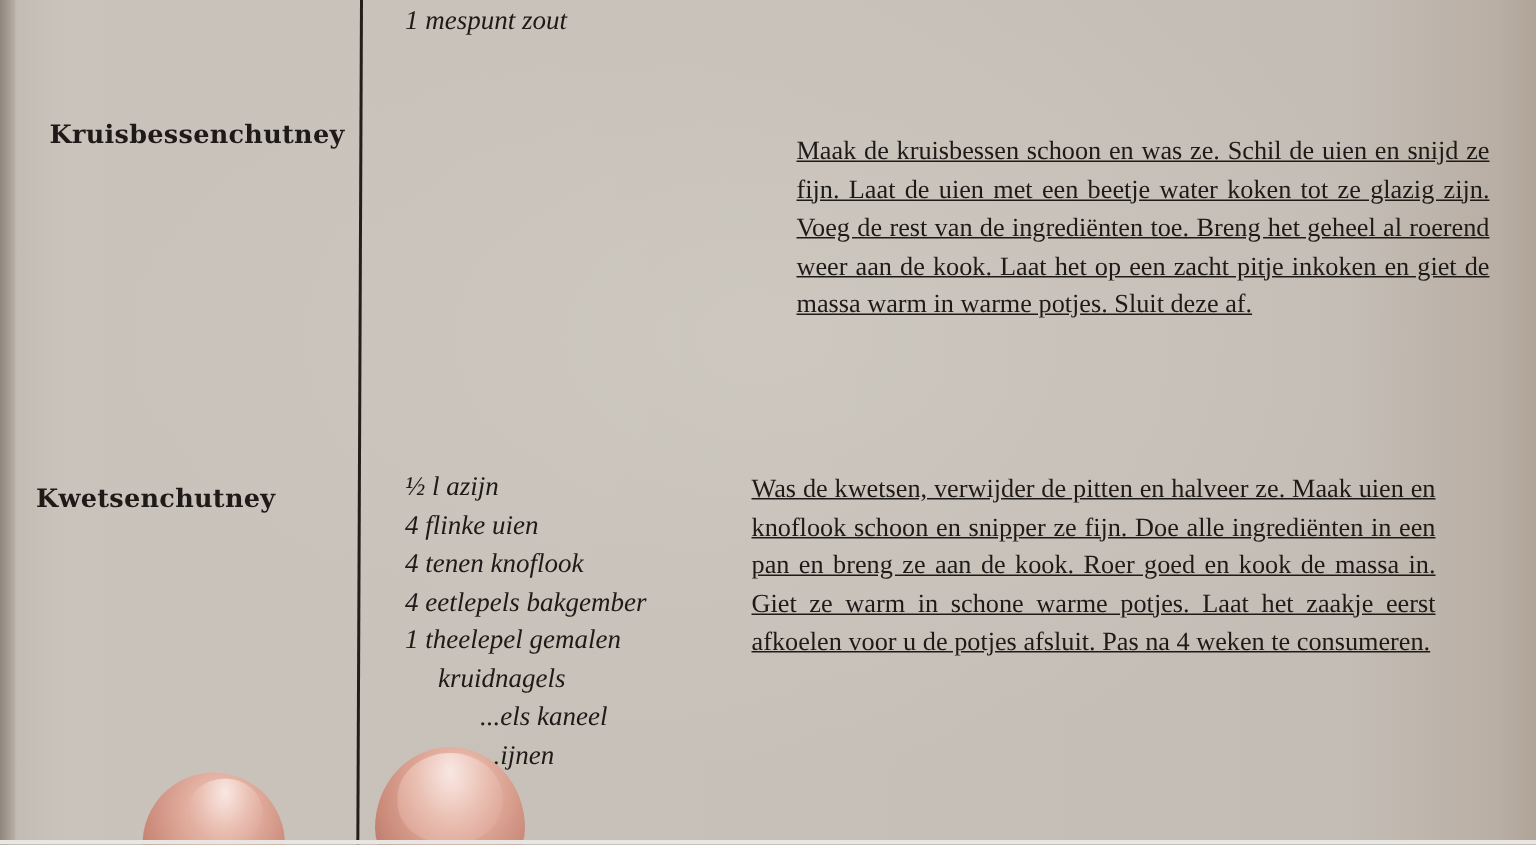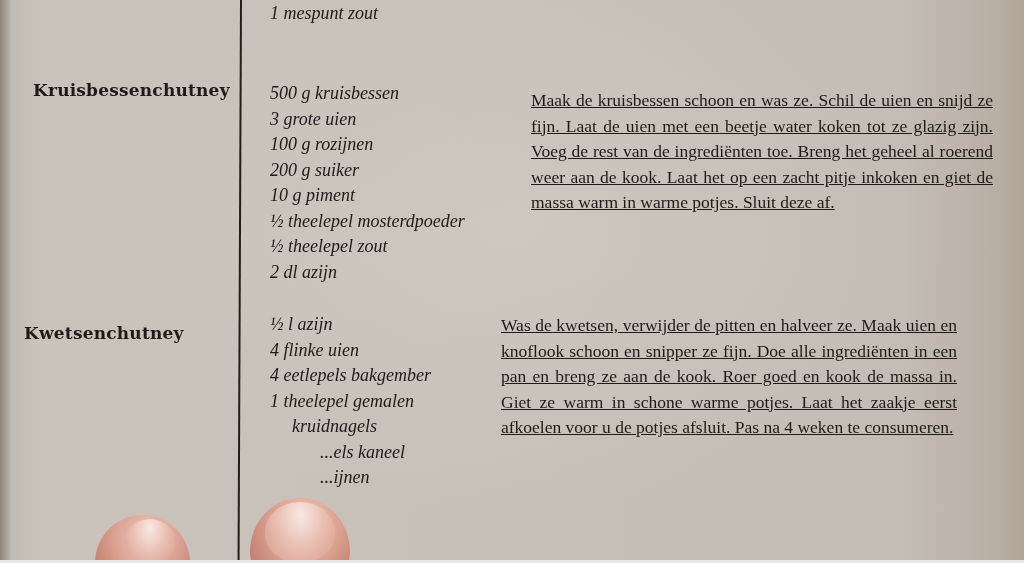--- a/index.html
+++ b/index.html
@@ -52,36 +52,27 @@
 
 <div class="page">
   <div class="page-edge"></div>
   <div class="divider"></div>
 
   <ul class="ing" style="left:270px; top:1px;">
     <li>1 mespunt zout</li>
   </ul>
 
   <div class="heading" style="left:33px; top:80px;">Kruisbessenchutney</div>
-  <ul class="ing" style="left:270px; top:81px;">
-    <li>500 g kruisbessen</li>
-    <li>3 grote uien</li>
-    <li>100 g rozijnen</li>
-    <li>200 g suiker</li>
-    <li>10 g piment</li>
-    <li>½ theelepel mosterdpoeder</li>
-    <li>½ theelepel zout</li>
-    <li>2 dl azijn</li>
-  </ul>
   <p class="method" style="left:531px; top:88px; width:462px;text-decoration:underline;">Maak de kruisbessen schoon en was ze. Schil de uien en snijd ze fijn. Laat de uien met een beetje water koken tot ze glazig zijn. Voeg de rest van de ingrediënten toe. Breng het geheel al roerend weer aan de kook. Laat het op een zacht pitje inkoken en giet de massa warm in warme potjes. Sluit deze af.</p>
 
   <div class="heading" style="left:24px; top:323px;">Kwetsenchutney</div>
   <ul class="ing" style="left:270px; top:312px;">
     <li>½ l azijn</li>
     <li>4 flinke uien</li>
+    <li>4 tenen knoflook</li>
     <li>4 eetlepels bakgember</li>
     <li>1 theelepel gemalen</li>
     <li style="padding-left:22px;">kruidnagels</li>
     <li style="padding-left:50px;">...els kaneel</li>
     <li style="padding-left:50px;">...ijnen</li>
   </ul>
   <p class="method" style="left:501px; top:313px; width:456px;text-decoration:underline;">Was de kwetsen, verwijder de pitten en halveer ze. Maak uien en knoflook schoon en snipper ze fijn. Doe alle ingrediënten in een pan en breng ze aan de kook. Roer goed en kook de massa in. Giet ze warm in schone warme potjes. Laat het zaakje eerst afkoelen voor u de potjes afsluit. Pas na 4 weken te consumeren.</p>
 
   <div class="finger" style="left:95px; top:515px; width:95px; height:80px;">
     <div class="nail" style="left:30px; top:4px; width:50px; height:44px;"></div>

